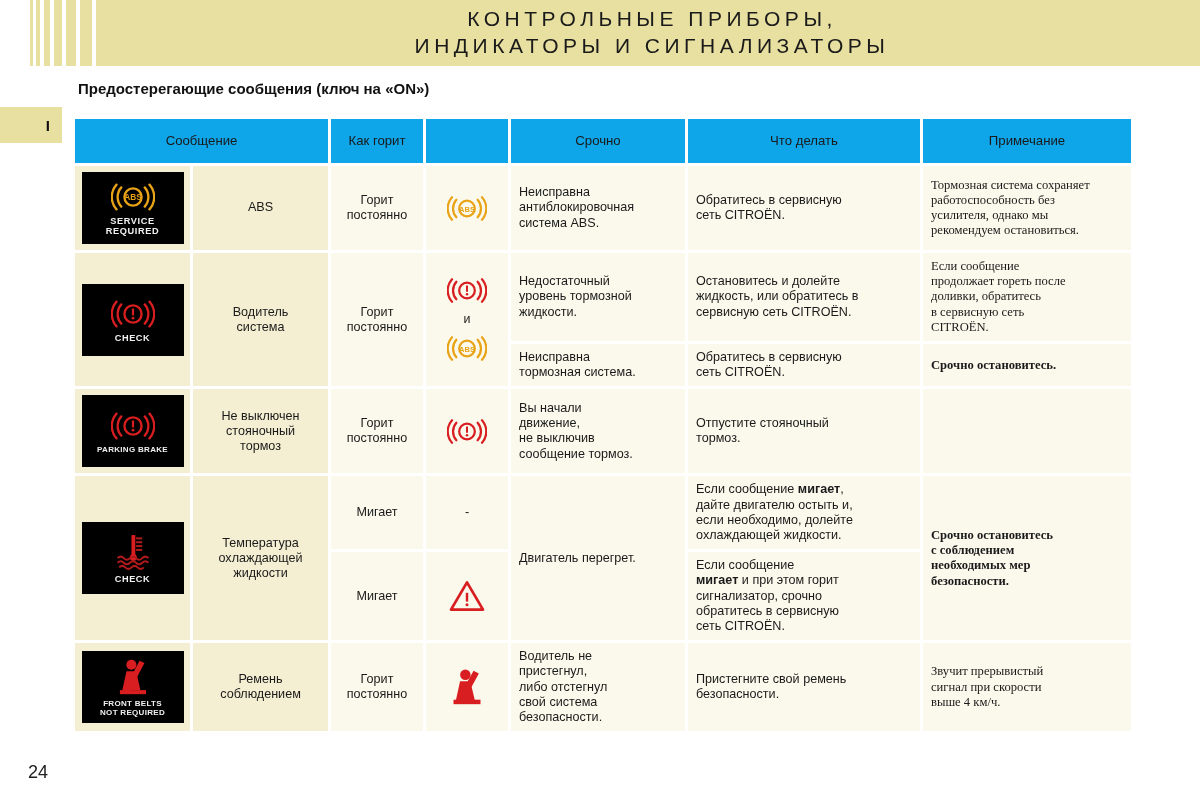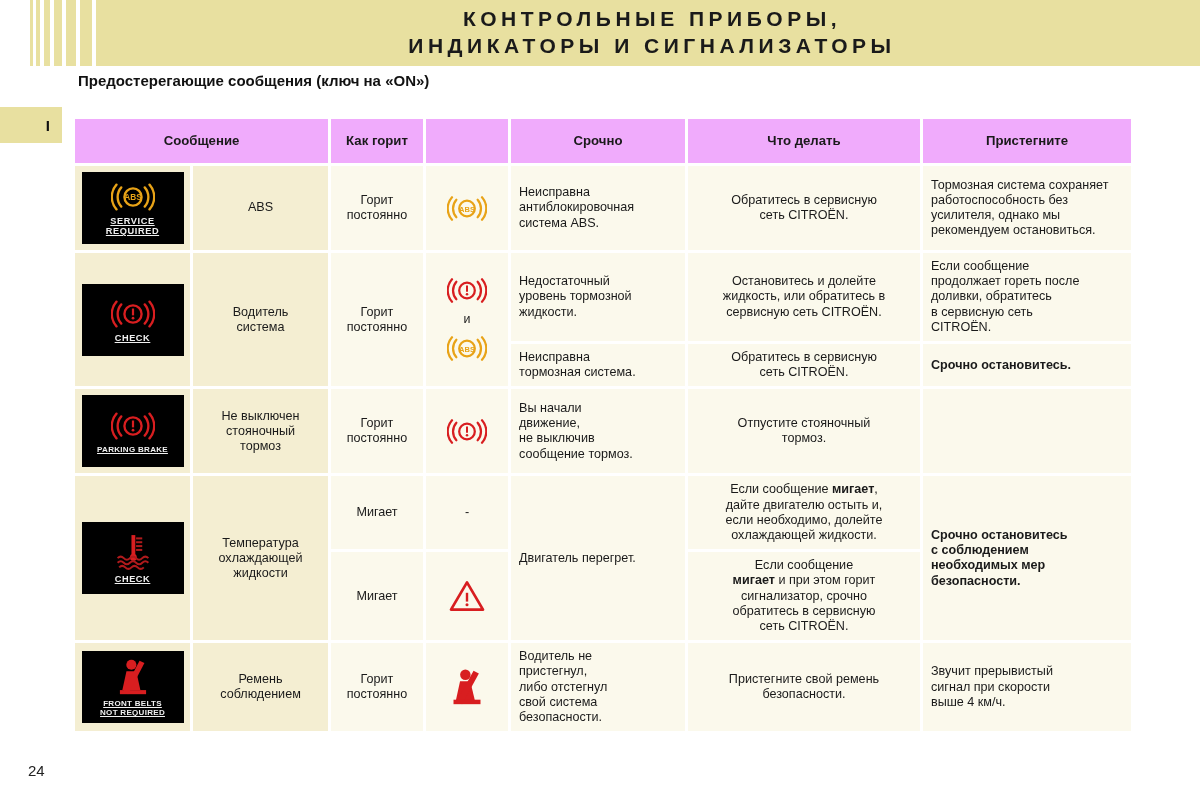--- a/index.html
+++ b/index.html
@@ -21,83 +21,82 @@
     display: flex; align-items: stretch;
   }
   .header-stripes i { display:block; background:#e8e0a0; height:100%; }
   .header-band {
     position:absolute; left:104px; top:0; right:0; height:66px;
     background:#e8e0a0;
   }
   .header-title {
     position:absolute; left:104px; top:0; right:0; height:64px;
     display:flex; flex-direction:column; align-items:center; justify-content:center;
-    color:#1a1a1a; font-weight:bold; letter-spacing:4.5px;
+    color:#1a1a1a; font-weight:normal; letter-spacing:4.5px;
     font-size:21px; line-height:27px; text-align:center;
     white-space:pre-line;
   }
 
   
   .section-title {
-    position:absolute; left:78px; top:72px;
+    position:absolute; left:78px; top:80px;
     font-size:15px; font-weight:bold; color:#111;
   }
 
   
   .left-tab {
     position:absolute; left:0px; top:107px; width:62px; height:36px;
     background:#e8e0a0;
     display:flex; align-items:center; justify-content:flex-end;
     padding-right:12px;
   }
   .left-tab span { font-size:15px; font-weight:bold; color:#111; }
 
   
   .page-number {
     position:absolute; left:28px; top:762px;
-    font-size:15px; color:#222;
+    font-size:18px; color:#222;
   }
 
   
   .table {
     position:absolute; left:72px; top:116px; width:1058px;
     border-collapse:separate; border-spacing:3px;
     table-layout:fixed;
   }
   .table td, .table th {
     background:#fbf9ec; vertical-align:middle; padding:6px 8px;
     font-size:12.6px; line-height:15.2px; color:#1a1a1a;
     border:0; text-align:left;
   }
   th.hdr {
-    background:#f0abfc; text-align:center; font-weight:bold;
+    background:#0ea5e9; text-align:center; font-weight:normal;
     font-size:13.2px; height:44px; padding:4px 6px;
   }
   td.c-icon      { background:#f4eed2; width:115px; text-align:center; padding:6px 4px; }
   td.c-name      { background:#f4eed2; width:135px; text-align:center; padding:6px 8px; }
   td.c-how       { width:92px;  text-align:center;margin-top:48px; }
   td.c-tell      { width:82px;  text-align:center; }
   td.c-cause     { width:174px; }
-  td.c-do        { width:232px;text-align:center; }
-  td.c-note      { width:208px; }
+  td.c-do        { width:232px; }
+  td.c-note      { width:208px;font-family:Liberation Serif, serif; }
   td.c-note.b, td.c-do.b, td.c-cause.b { font-weight:bold; }
   .bold { font-weight:bold; }
 
   
   .lcd {
     width:102px; height:72px; background:#000; display:inline-flex;
     flex-direction:column; align-items:center; justify-content:center;
     position:relative; overflow:hidden;
   }
   .lcd .lcd-text {
     font-family:"Liberation Sans", sans-serif; font-weight:bold;
     color:#f0f0f0; font-size:9.2px; letter-spacing:0.6px;
     line-height:10px; text-align:center; white-space:pre-line;
     margin-top:2px;
-    text-decoration:underline;
   }
   .lcd .lcd-text.small { font-size:8px; letter-spacing:0.3px; line-height:9px; }
 
   
   .ico-lg { width:44px; height:34px; display:block; margin:0 auto; }
   .ico-md { width:40px; height:31px; display:block; margin:0 auto; }
   .ico-tri{ width:36px; height:32px; display:block; margin:0 auto; }
   .ico-belt{ width:36px; height:40px; display:block; margin:0 auto; }
   .ico-temp{ width:50px; height:40px; display:block; margin:0 auto; }
   .and-label { font-size:12.4px; text-align:center; margin:6px 0 6px; color:#1a1a1a; }
@@ -147,21 +146,21 @@
         <col style="width:232px">
         <col style="width:208px">
     </colgroup>
     <thead>
       <tr>
         <th class="hdr" colspan="2">Сообщение</th>
         <th class="hdr">Как горит</th>
         <th class="hdr"></th>
         <th class="hdr">Срочно</th>
         <th class="hdr">Что делать</th>
-        <th class="hdr">Пристегните</th>
+        <th class="hdr">Примечание</th>
       </tr>
     </thead>
     <tbody>
 
       <tr>
         <td class="c-icon">
           <div class="lcd">
             <svg class="ico-lg" viewBox="0 0 64 48">
               <g fill="none" stroke="#e8a317" stroke-width="3.4" stroke-linecap="round">
                 <circle cx="32" cy="24" r="12.5"></circle>

